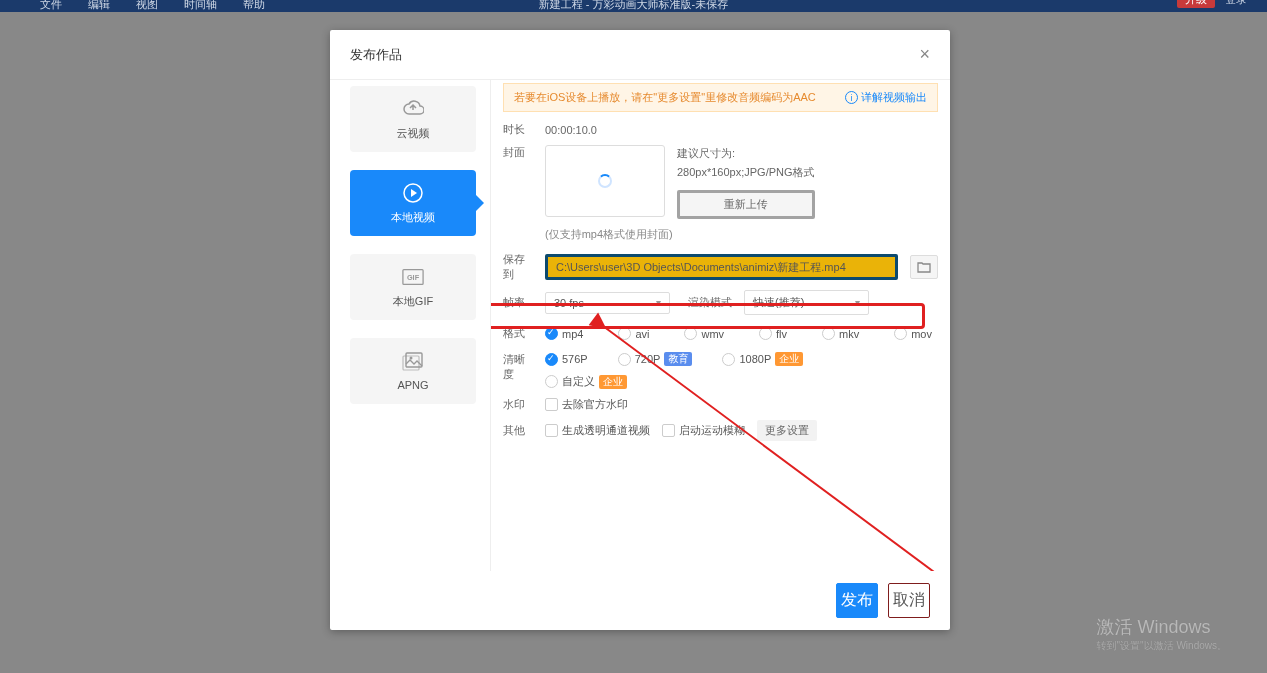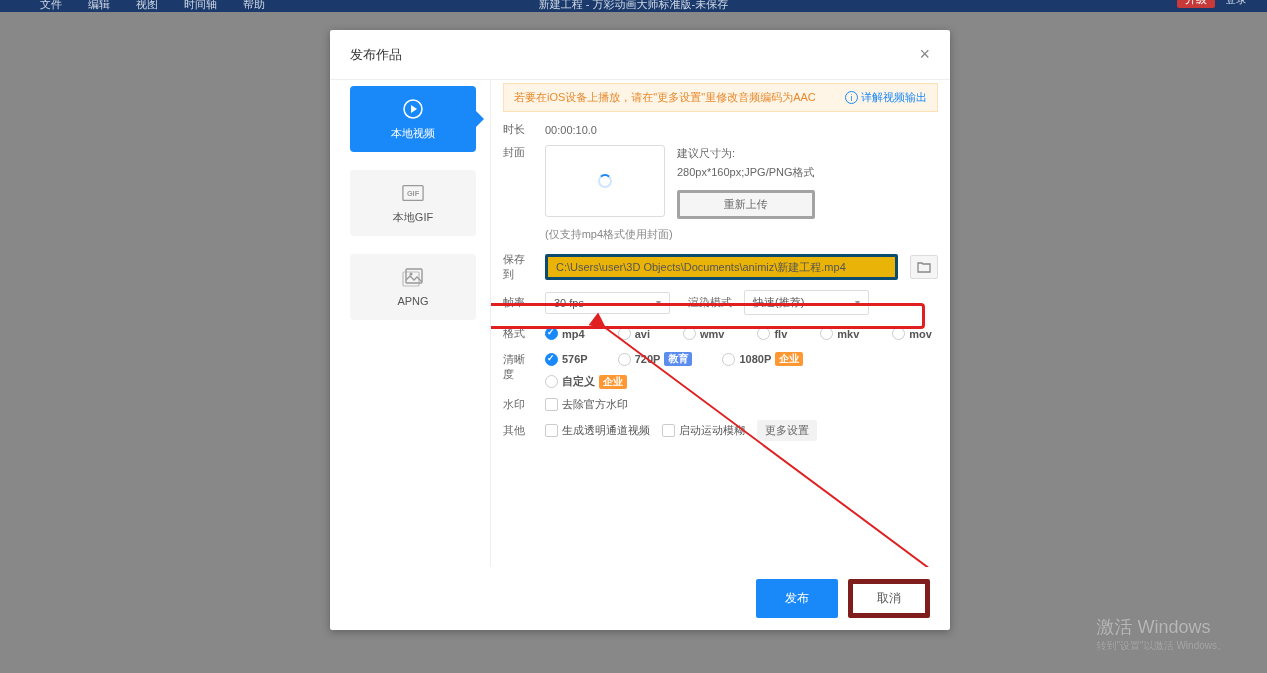--- a/index.html
+++ b/index.html
@@ -136,21 +136,21 @@
       background: #f5f5f5; border-radius: 2px;
       display:flex;align-items:center;justify-content:center;
     }
     .select-box {
       border: 1px solid #ddd; border-radius: 2px;
       padding: 4px 8px; font-size: 11px; color: #555;
       display: flex; justify-content: space-between; align-items: center;
       background:#fff;
     }
     .chev { color: #999; font-size: 10px; }
-    .radio-row { display: flex; align-items: center; gap: 18px; flex-wrap: wrap; font-weight: bold; }
+    .radio-row { display: flex; align-items: center; gap: 18px; flex-wrap: wrap; }
     .radio-opt { display: inline-flex; align-items: center; gap: 4px; font-size: 11px; color: #555; }
     .radio-c {
       width: 13px; height: 13px; border: 1px solid #ccc;
       border-radius: 50%; position: relative; flex-shrink:0;
     }
     .radio-c.checked { border-color: #1989fa; background: #1989fa; }
     .radio-c.checked::after {
       content: '✓'; color:#fff; font-size:9px; position:absolute;
       left:1px; top:-1px;
     }
@@ -174,21 +174,21 @@
       pointer-events: none;
     }
     .arrow-svg {
       position: absolute;
       pointer-events: none;
     }
     .dialog-footer {
       padding: 12px 20px;
       display: flex; justify-content: flex-end; gap: 10px;
     }
-    .btn { padding: 6px 24px; font-size: 12px; border-radius: 2px; border:5px solid #7f1d1d; background:#fff; color:#555;}
+    .btn { padding: 6px 4px; font-size: 16px; border-radius: 2px; border:1px solid #7f1d1d; background:#fff; color:#555;}
     .btn.primary { background: #1989fa; color: #fff; border-color:#1989fa; }
     .watermark {
       position: absolute;
       right: 40px; bottom: 20px;
       color: #b8b8b8; font-size: 18px;
       font-weight: 300;
       text-shadow: 0 0 1px rgba(0,0,0,0.1);
       margin-top: 28px;
     }
     .watermark-sub { font-size: 10px; color: #aaa; }
@@ -209,20 +209,28 @@
   </div>
 </div>
 
 <div class="dialog">
   <div class="dialog-header">
     <span>发布作品</span>
     <span class="close-x">×</span>
   </div>
   <div class="dialog-body">
     <div class="sidebar">
+      <div class="side-card">
+        <span class="side-icon">
+            <svg width="22" height="18" viewBox="0 0 22 18">
+              <path d="M7 14 a5 5 0 0 1 0-10 a6 6 0 0 1 11 2 a4 4 0 0 1 0 8 z M11 5 v5 M8 8 l3-3 l3 3" fill="none" stroke="#999" stroke-width="1.5"></path>
+            </svg>
+          </span>
+        <span>云视频</span>
+      </div>
       <div class="side-card active">
         <span class="side-icon">
             <svg width="22" height="22" viewBox="0 0 22 22">
               <circle cx="11" cy="11" r="9" fill="none" stroke="#fff" stroke-width="1.5"></circle>
               <path d="M9 7 l6 4 l-6 4 z" fill="#fff"></path>
             </svg>
           </span>
         <span>本地视频</span>
       </div>
       <div class="side-card">

